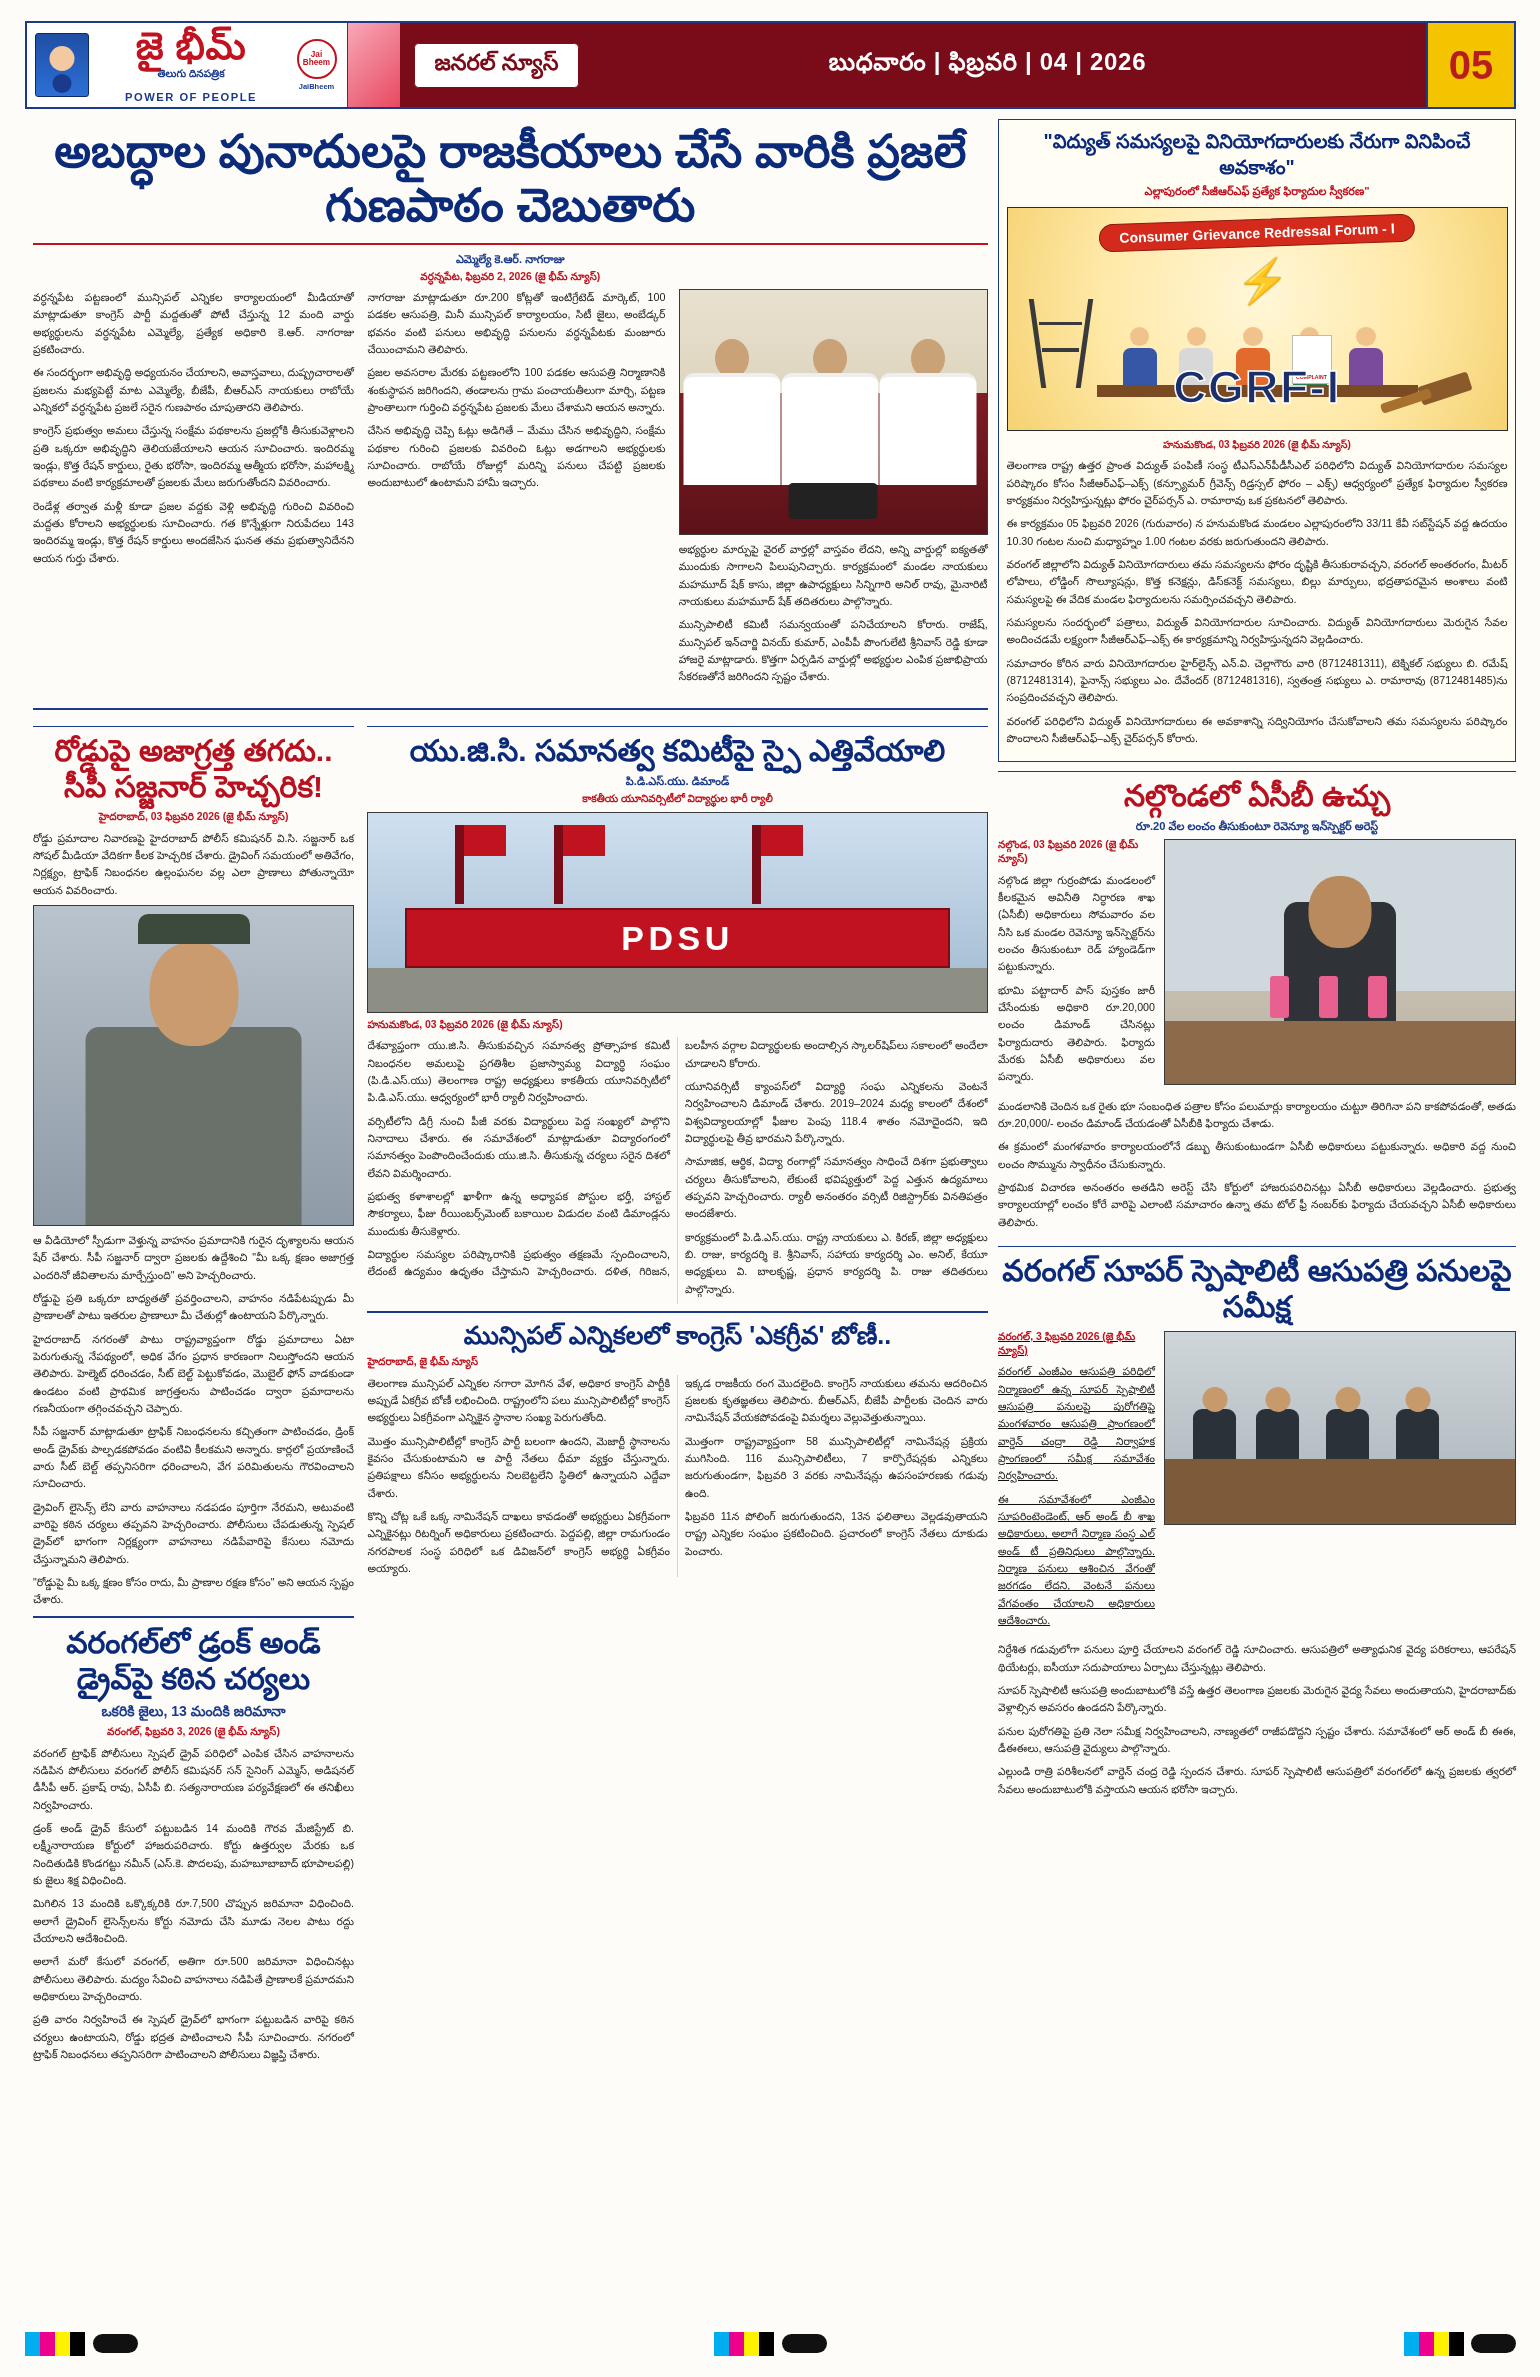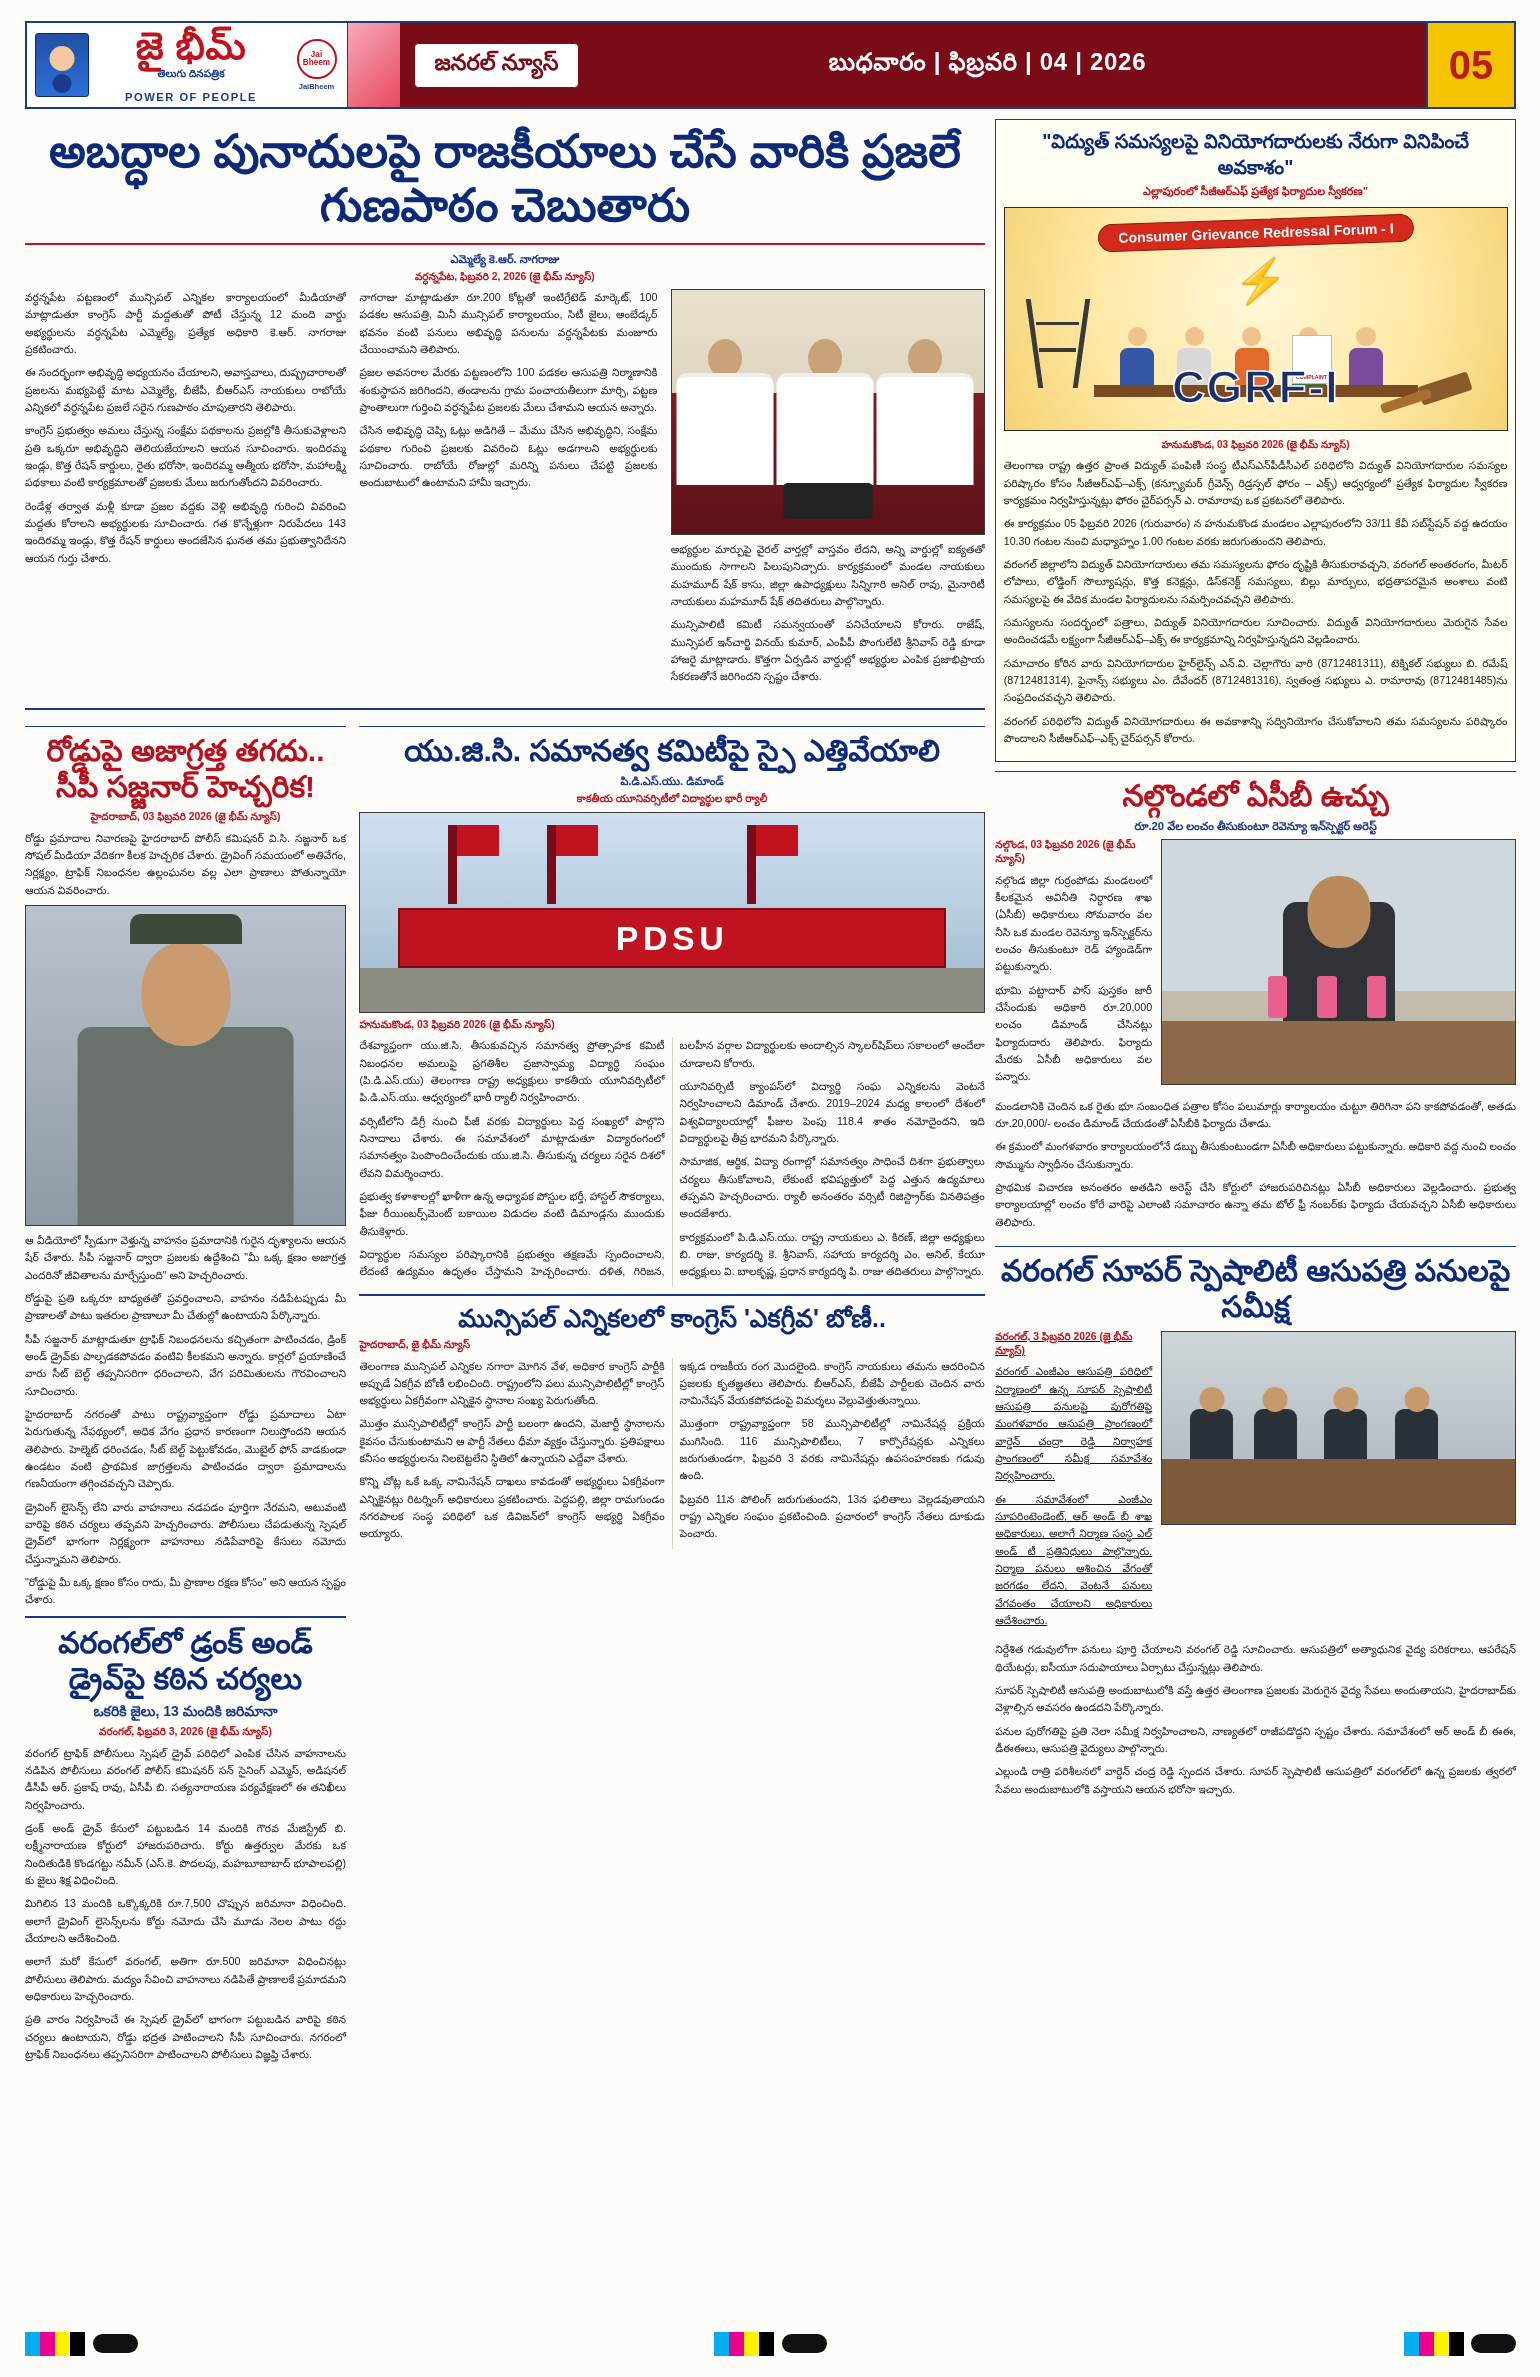--- a/index.html
+++ b/index.html
@@ -105,21 +105,21 @@
     text-align:right;
   }
 
   
   .body-grid {
     display:flex;
     gap: 10.4px;
     margin-top: 10.4px;
     height: 2147px;
   }
-  .col-left { width: 962px; display:flex; flex-direction:column; gap:9px;}
+  .col-left { width: 962px; display:flex; flex-direction:column; gap:9px;margin-left:8px;}
   .col-right { width: 522px; display:flex; flex-direction:column; gap:9px;}
 
   .headline-main {
     font-size: 46px; line-height:1.18; font-weight:800;
     color:#0b2a7a; text-align:center; padding: 4.5px 3px 7.5px 3px;
   }
   .hr-red { height:2.2px; background:#c1121f; margin:3px 0 7.5px 0;}
 
   .byline {
     text-align:center; color:#1b3a8c; font-weight:700; font-size:11.2px;
@@ -357,22 +357,22 @@
           </div>
           <div class="photo ph-officer">
             <div class="bg"></div>
             <div class="unif"></div>
             <div class="head"></div>
             <div class="cap"></div>
           </div>
           <div class="body-text" style="margin-top:6px;">
             <p>ఆ వీడియోలో స్పీడుగా వెళ్తున్న వాహనం ప్రమాదానికి గురైన దృశ్యాలను ఆయన షేర్ చేశారు. సీపీ సజ్జనార్ ద్వారా ప్రజలకు ఉద్దేశించి "మీ ఒక్క క్షణం అజాగ్రత్త ఎందరినో జీవితాలను మార్చేస్తుంది" అని హెచ్చరించారు.</p>
             <p>రోడ్డుపై ప్రతి ఒక్కరూ బాధ్యతతో ప్రవర్తించాలని, వాహనం నడిపేటప్పుడు మీ ప్రాణాలతో పాటు ఇతరుల ప్రాణాలూ మీ చేతుల్లో ఉంటాయని పేర్కొన్నారు.</p>
+            <p>హైదరాబాద్ నగరంతో పాటు రాష్ట్రవ్యాప్తంగా రోడ్డు ప్రమాదాలు ఏటా పెరుగుతున్న నేపథ్యంలో, అధిక వేగం ప్రధాన కారణంగా నిలుస్తోందని ఆయన తెలిపారు. హెల్మెట్ ధరించడం, సీట్ బెల్ట్ పెట్టుకోవడం, మొబైల్ ఫోన్ వాడకుండా ఉండటం వంటి ప్రాథమిక జాగ్రత్తలను పాటించడం ద్వారా ప్రమాదాలను గణనీయంగా తగ్గించవచ్చని చెప్పారు.</p>
             <p>సీపీ సజ్జనార్ మాట్లాడుతూ ట్రాఫిక్ నిబంధనలను కచ్చితంగా పాటించడం, డ్రింక్ అండ్ డ్రైవ్‌కు పాల్పడకపోవడం వంటివి కీలకమని అన్నారు. కార్లలో ప్రయాణించే వారు సీట్ బెల్ట్ తప్పనిసరిగా ధరించాలని, వేగ పరిమితులను గౌరవించాలని సూచించారు.</p>
-            <p>హైదరాబాద్ నగరంతో పాటు రాష్ట్రవ్యాప్తంగా రోడ్డు ప్రమాదాలు ఏటా పెరుగుతున్న నేపథ్యంలో, అధిక వేగం ప్రధాన కారణంగా నిలుస్తోందని ఆయన తెలిపారు. హెల్మెట్ ధరించడం, సీట్ బెల్ట్ పెట్టుకోవడం, మొబైల్ ఫోన్ వాడకుండా ఉండటం వంటి ప్రాథమిక జాగ్రత్తలను పాటించడం ద్వారా ప్రమాదాలను గణనీయంగా తగ్గించవచ్చని చెప్పారు.</p>
             <p>డ్రైవింగ్ లైసెన్స్ లేని వారు వాహనాలు నడపడం పూర్తిగా నేరమని, అటువంటి వారిపై కఠిన చర్యలు తప్పవని హెచ్చరించారు. పోలీసులు చేపడుతున్న స్పెషల్ డ్రైవ్‌లో భాగంగా నిర్లక్ష్యంగా వాహనాలు నడిపేవారిపై కేసులు నమోదు చేస్తున్నామని తెలిపారు.</p>
             <p>"రోడ్డుపై మీ ఒక్క క్షణం కోసం రాదు, మీ ప్రాణాల రక్షణ కోసం" అని ఆయన స్పష్టం చేశారు.</p>
           </div>
 
           <div class="sep"></div>
 
           <div>
             <div class="story-head">వరంగల్‌లో డ్రంక్ అండ్ డ్రైవ్‌పై కఠిన చర్యలు</div>
             <div class="byline" style="font-size:14px;">ఒకరికి జైలు, 13 మందికి జరిమానా</div>
             <div class="dateline">వరంగల్, ఫిబ్రవరి 3, 2026 (జై భీమ్ న్యూస్)</div>

